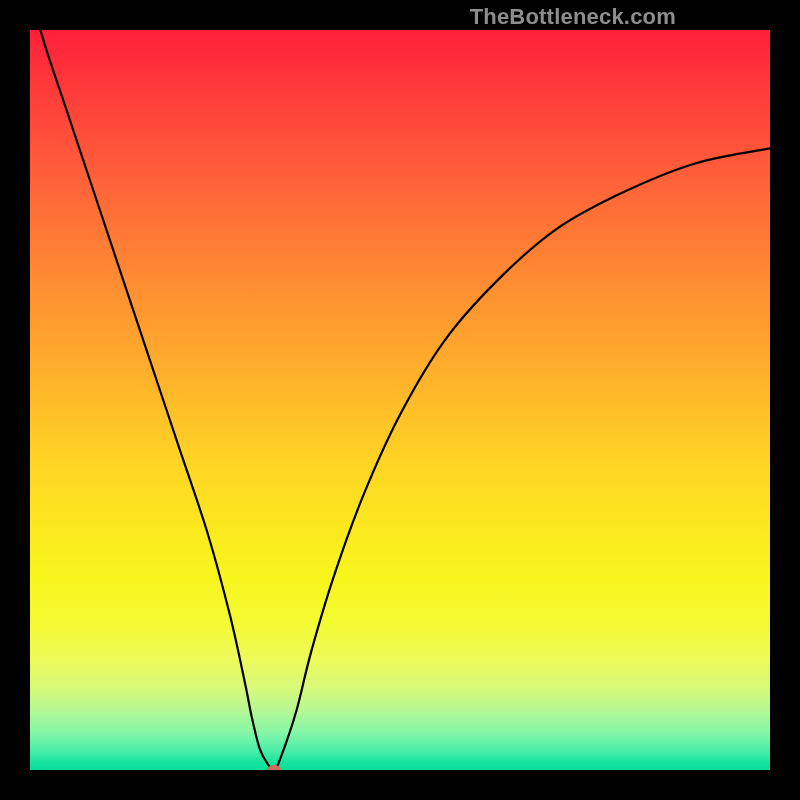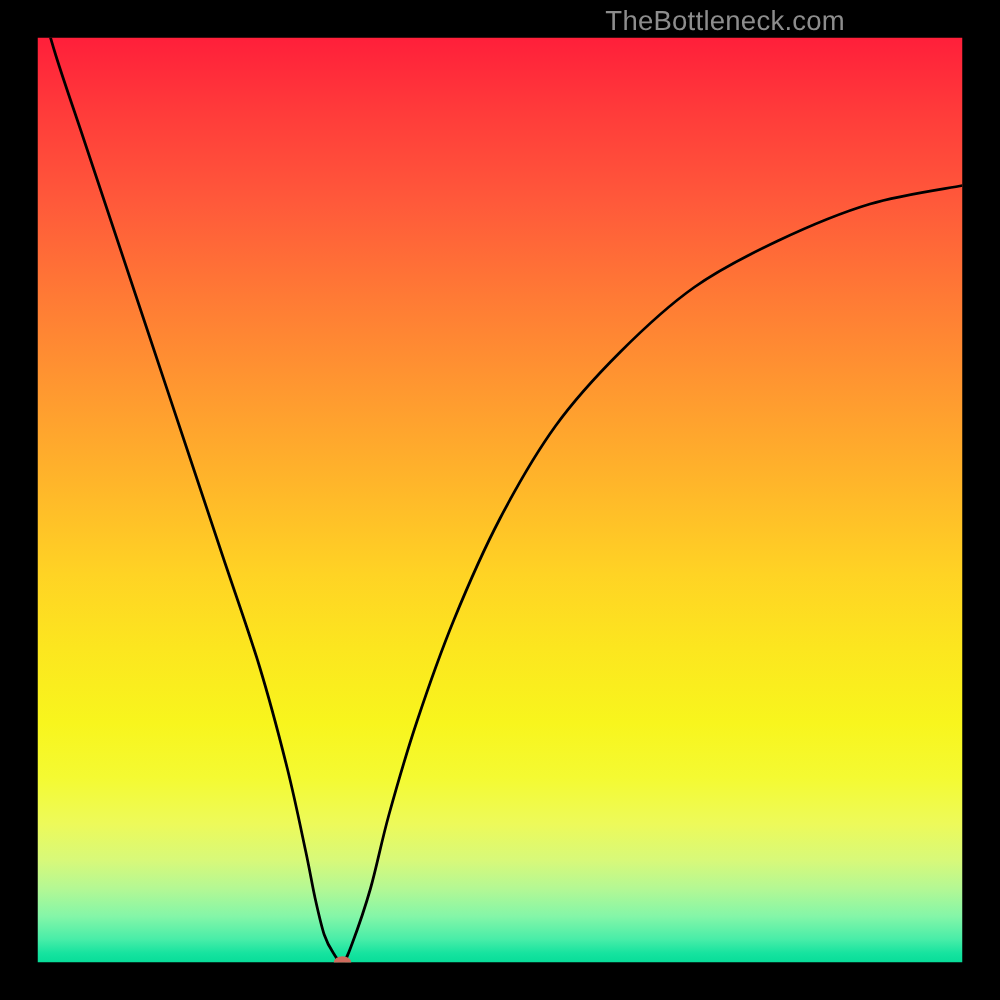--- a/index.html
+++ b/index.html
@@ -11,20 +11,21 @@
     font-family: Arial, Helvetica, sans-serif;
     overflow: hidden;
   }
   .frame {
     position: absolute;
     left: 0;
     top: 0;
     width: 688px;
     height: 800px;
     background: #000;
+    font-weight: bold;
   }
   .plot {
     position: absolute;
     left: 30px;
     top: 30px;
     width: 740px;
     height: 740px;
     overflow: hidden;
   }
   .gradient {

